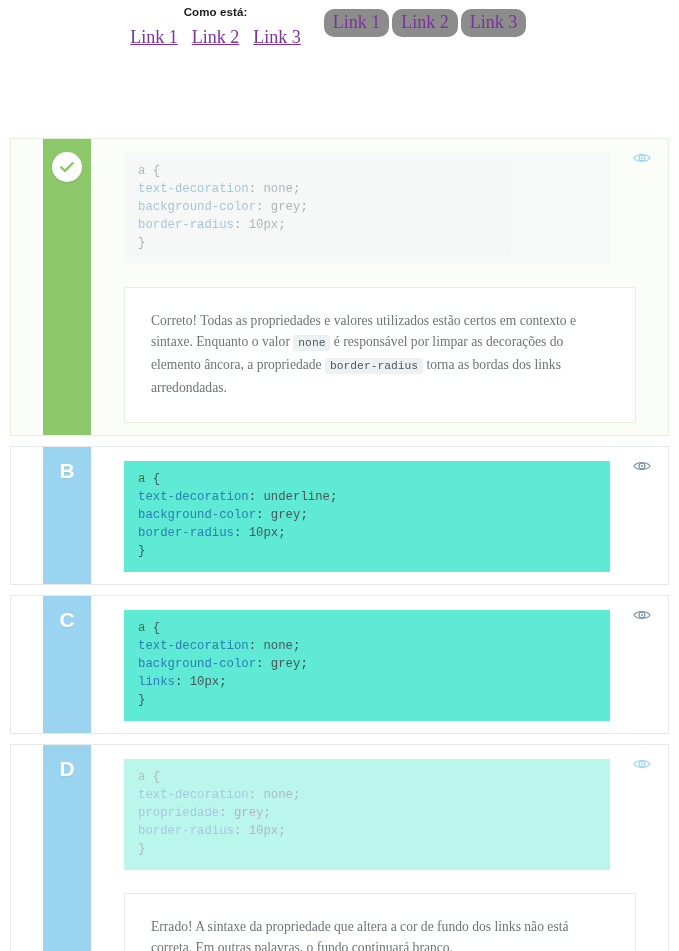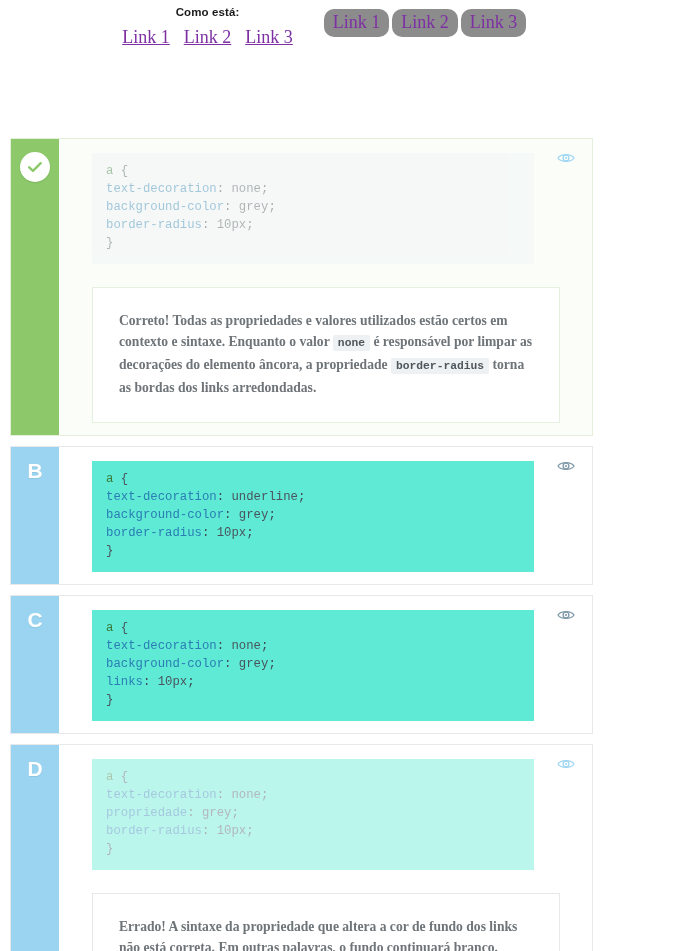--- a/index.html
+++ b/index.html
@@ -11,21 +11,21 @@
     overflow: hidden;
   }
 
   
   .preview-strip {
     position: relative;
     width: 679px;
     height: 62px;
   }
   .preview-col { position: absolute; top: 0; }
-  .preview-col.col-before { left: 120px; width: 175px; }
+  .preview-col.col-before { left: 128px; width: 175px; }
   .preview-col.col-after  { left: 330px; width: 190px; }
 
   .preview-title {
     font-size: 11.5px;
     font-weight: bold;
     color: #1b1b1b;
     text-align: center;
     padding-top: 6px;
     letter-spacing: .1px;
     font-family: "Liberation Sans", sans-serif;
@@ -61,22 +61,23 @@
     position: relative;
     margin-top: 76px;
     padding: 0 10px;
   }
   .card {
     position: relative;
     display: flex;
     border: 1px solid #e6e8ea;
     background: #ffffff;
     margin-bottom: 10px;
-    width: 583px;
+    width: 659px;
     overflow: hidden;
+    padding-left: 32px;
   }
   .card.correct {
     background: #fafdf8;
     border-color: #e4efdc;
   }
 
   .card-rail {
     width: 48px;
     flex: 0 0 48px;
     background: #8dc96a;
@@ -145,21 +146,20 @@
   
   .explain {
     margin: 23px 32px 0 33px;
     border: 1px solid #e8e8e8;
     background: #ffffff;
     padding: 22px 26px 24px 26px;
     font-family: "Liberation Serif", serif;
     font-size: 13.6px;
     line-height: 21px;
     color: #6e7478;
-    font-weight: bold;
   }
   .card.correct .explain { border-color: #e6f0de; }
 
   .explain code {
     font-family: "Liberation Mono", monospace;
     font-size: 11.3px;
     background: #eef1f3;
     color: #4e565c;
     padding: 2px 5px;
     border-radius: 2px;

